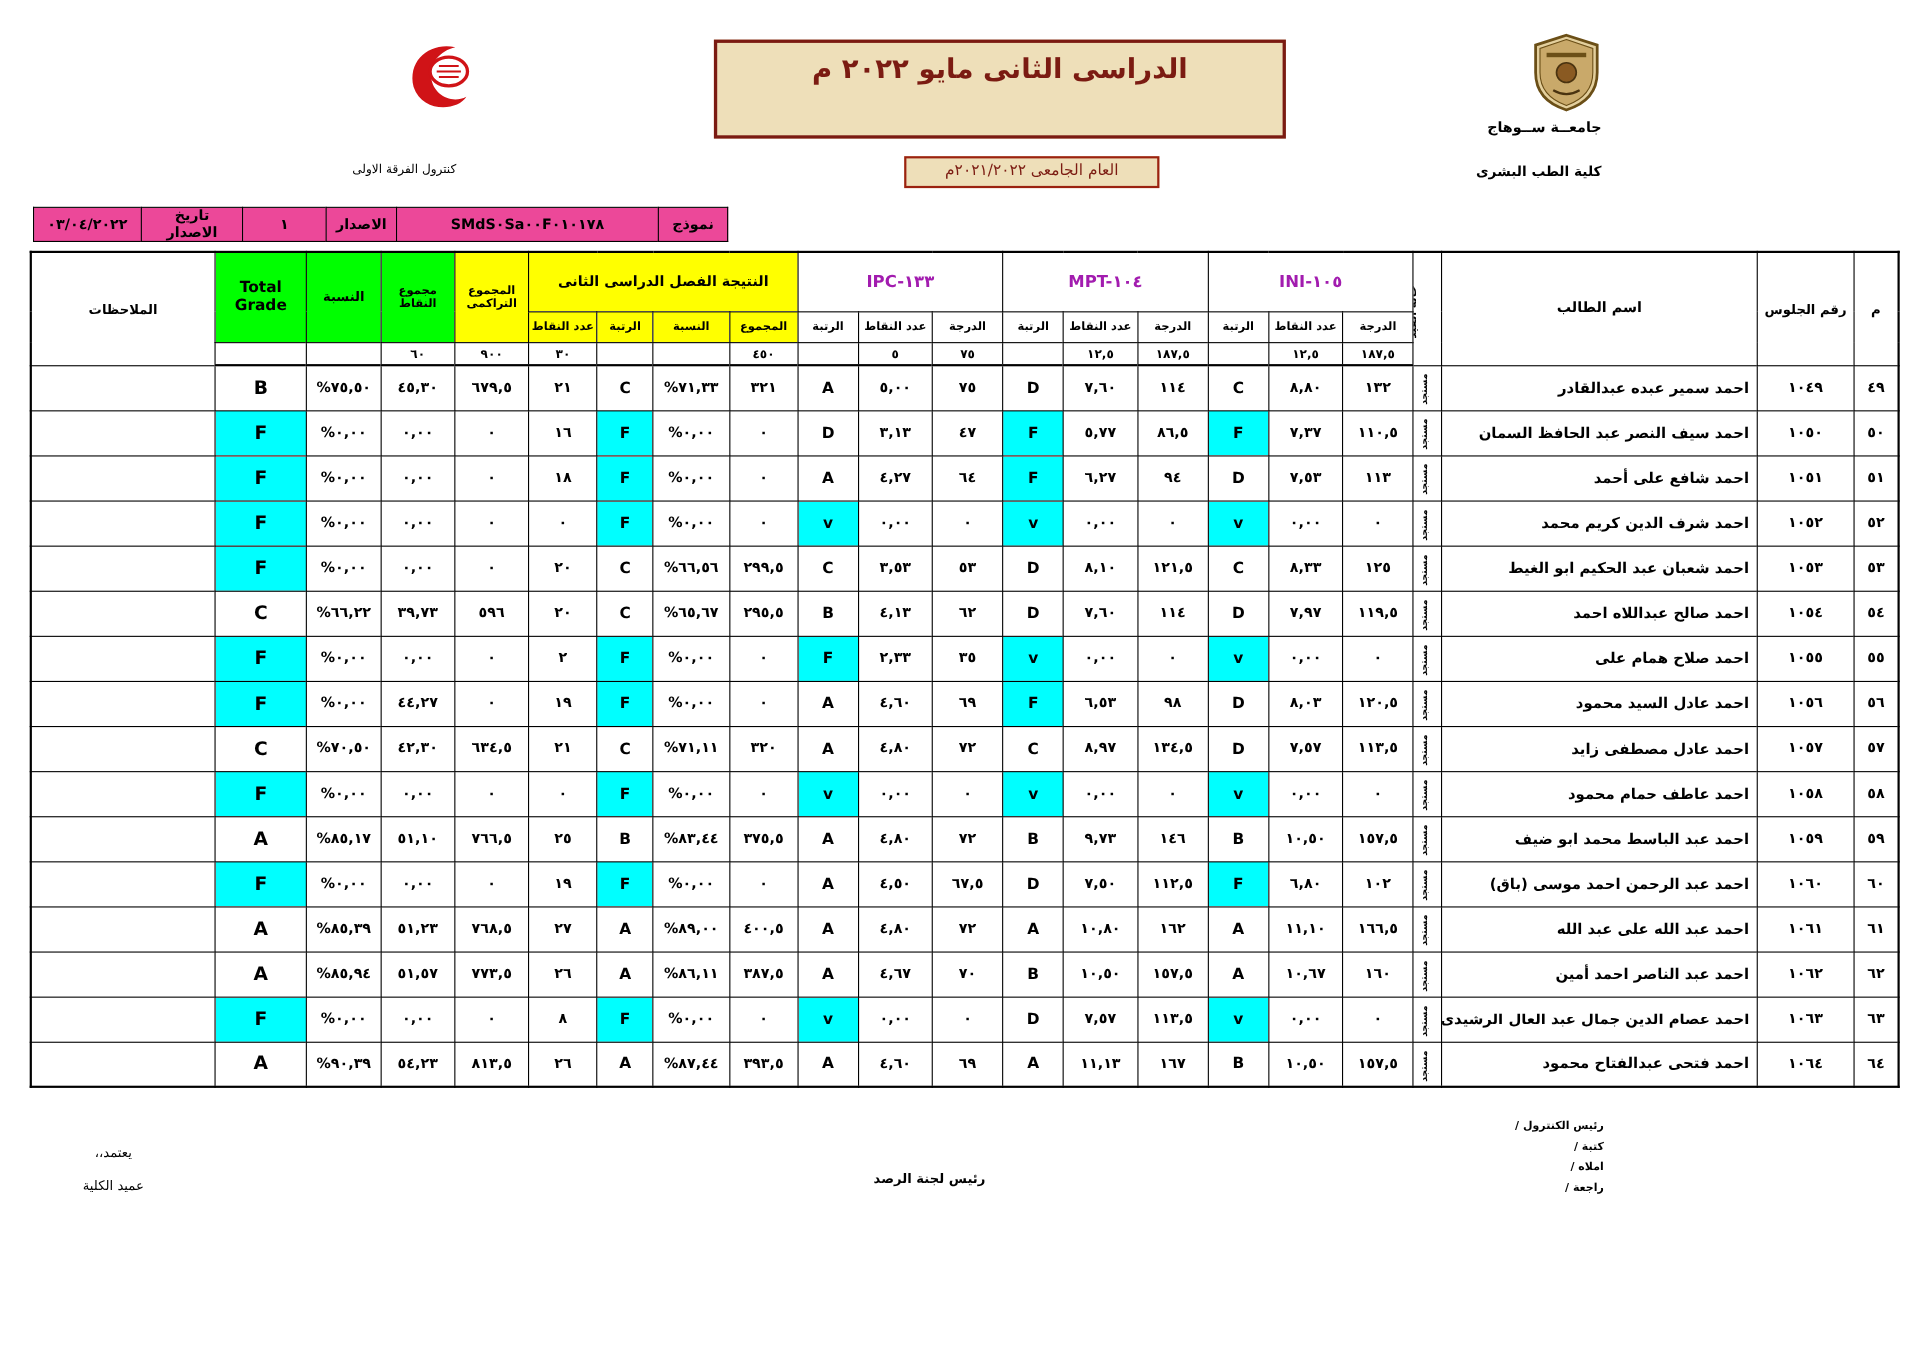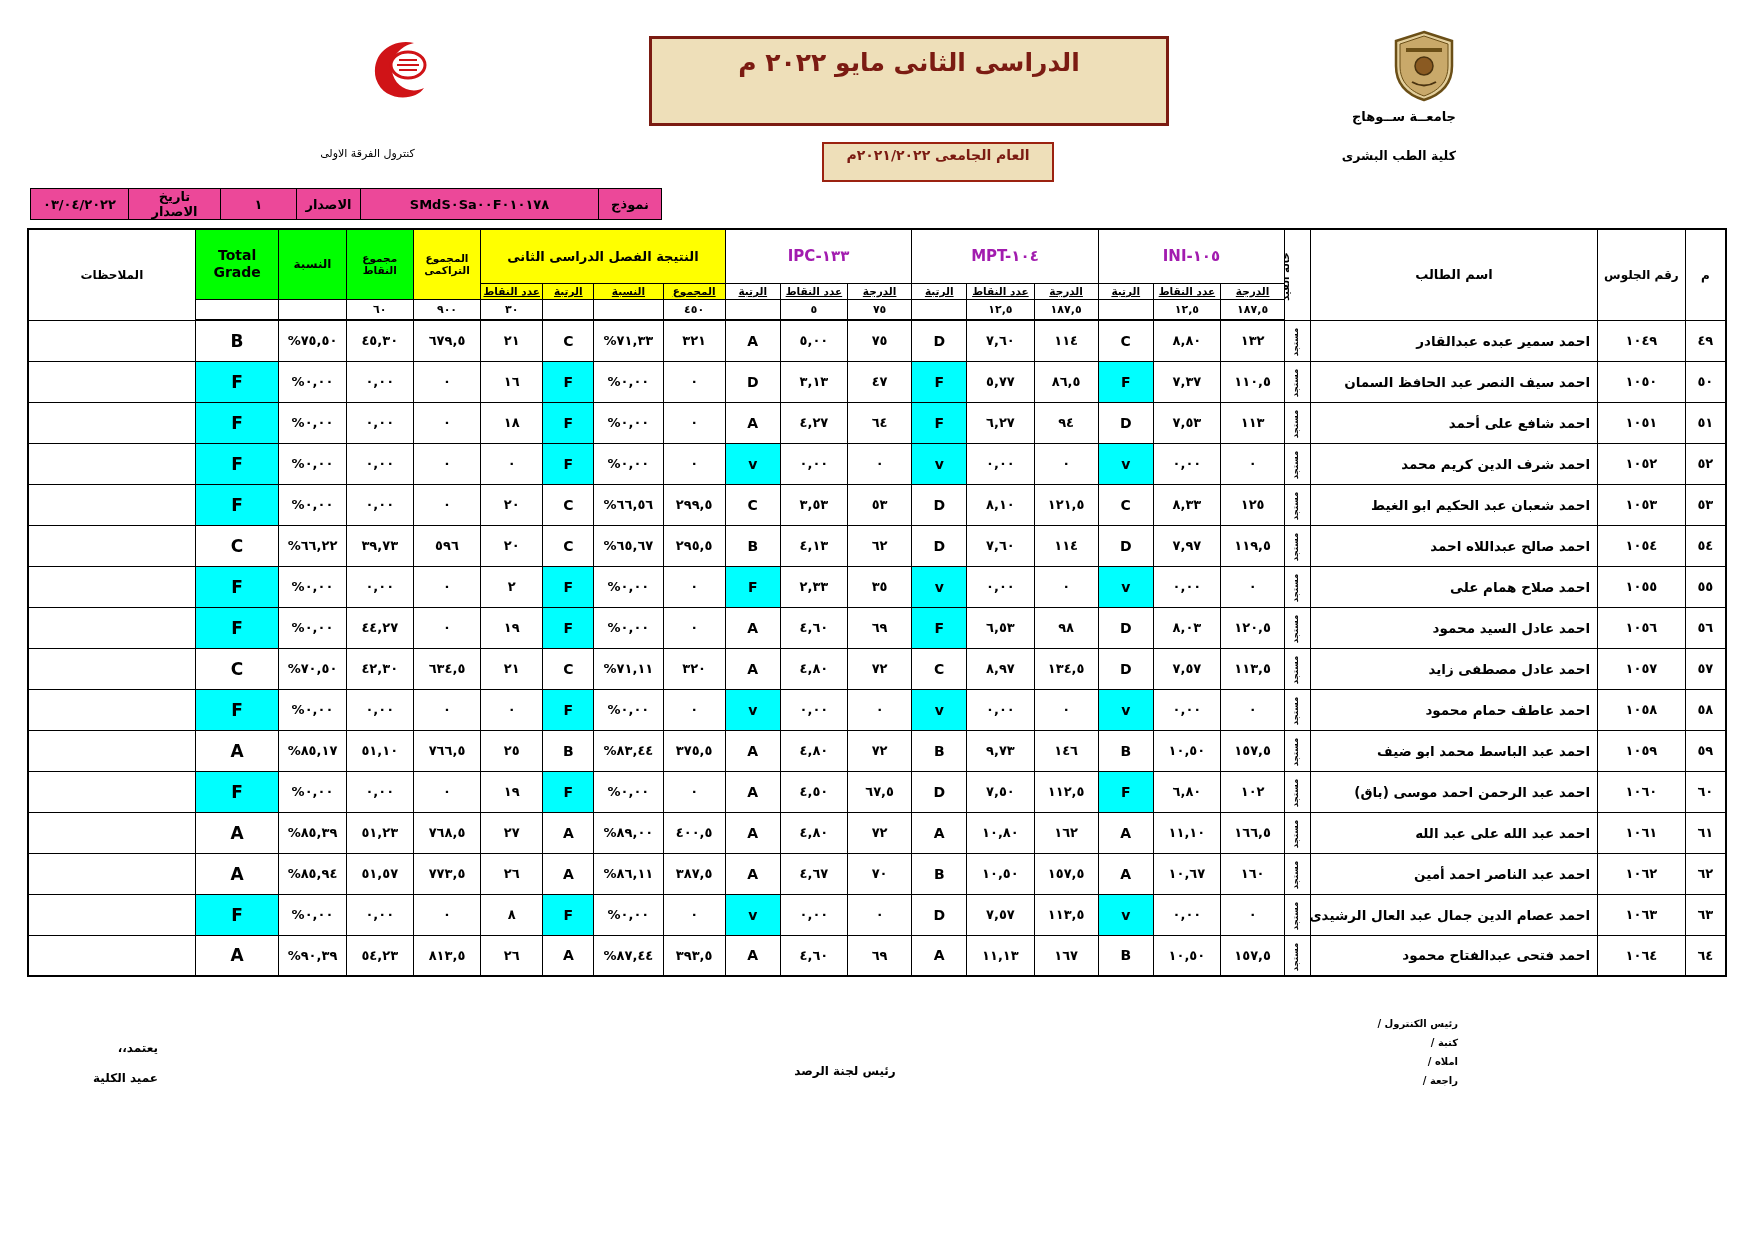--- a/index.html
+++ b/index.html
@@ -9,39 +9,39 @@
 
   
   .brand-right { position: absolute; top: 30px; right: 298px; width: 184px; text-align: right; font-weight: bold; }
   .brand-right .univ { font-size: 13px; margin-top: 3px; letter-spacing: 1px; }
   .brand-right .faculty { font-size: 12.5px; margin-top: 24px; }
 
   
   .title-box { position: absolute; left: 649px; top: 36px; width: 520px; height: 90px;
     background: #eedfb9; border: 3px solid #7b1b12; color: #7b1b12; text-align: center;
     font-weight: bold; font-size: 25px; line-height: 1.6; padding-top: 4px; }
-  .year-box { position: absolute; left: 822px; top: 142px; width: 232px; height: 40px;
+  .year-box { position: absolute; left: 822px; top: 142px; width: 232px; height: 29px;
     background: #eedfb9; border: 2px solid #9b2210; color: #7b1b12; text-align: center;
-    font-weight: bold; font-size: 14px; line-height: 22px; }
+    font-weight: normal; font-size: 14px; line-height: 22px; }
 
   
   .brand-left { position: absolute; left: 330px; top: 34px; width: 140px; text-align: center; }
   .control-label { position: absolute; left: 295px; top: 147px; width: 145px; text-align: center; font-size: 11px; font-weight: normal; }
 
   
   .form-strip { position: absolute; left: 30px; top: 188px; border-collapse: collapse; direction: rtl; }
   .form-strip td { border: 1.6px solid #000; height: 25px; font-weight: bold; font-size: 13px; text-align: center; padding: 0 6px; background: #ec4899; }
 
   
   .grades { position: absolute; left: 27px; top: 228px; width: 1700px;
     border-collapse: collapse; direction: rtl; table-layout: fixed; border: 2px solid #000; }
   .grades th, .grades td { border: 1px solid #000; overflow: hidden; padding: 0 2px; }
   .grades thead th { font-weight: bold; text-align: center; vertical-align: middle; background: #fff; }
   .grades tr.h1 th { height: 54px; }
-  .grades tr.h2 th { height: 16px; text-decoration: underline; }
+  .grades tr.h2 th { height: 28px; }
   .grades tr.h3 th { height: 21px; }
   .grades tr.h3 th { border-bottom: 2px solid #000; }
   .yellow { background: #ffff00 !important; }
   .green  { background: #00ff00 !important; }
   .hl     { background: #00ffff !important; }
   .course-code { color: #a21caf; font-size: 15px; }
   .sem-title { font-size: 13px; }
   .lbl  { font-size: 10.5px; }
   .lbl2 { font-size: 12px; }
   .grade-h { font-size: 14px; line-height: 1.25; }
@@ -53,21 +53,21 @@
   .grades tbody td.rank { font-size: 14px; }
   .grades tbody td.grade-cell { font-size: 17px; }
   .grades tbody td.status { padding: 0; }
 
   .vert   { display: inline-block; transform: rotate(-90deg); font-size: 8.5px; font-weight: bold; white-space: nowrap; }
   .vert-h { display: inline-block; transform: rotate(-90deg); font-size: 10px;  font-weight: bold; white-space: nowrap; }
 
   
   .sign-right { position: absolute; right: 296px; top: 1014px; font-weight: bold; font-size: 10px; line-height: 19px; }
   .sign-center { position: absolute; left: 770px; top: 1064px; width: 150px; text-align: center; font-weight: bold; font-size: 12px; }
-  .sign-left { position: absolute; left: 48px; top: 1040px; width: 110px; text-align: right; font-weight: bold; font-size: 12px; line-height: 16px; }
+  .sign-left { position: absolute; left: 48px; top: 1040px; width: 110px; text-align: center; font-weight: normal; font-size: 12px; line-height: 16px; }
   .sign-left .dean { margin-top: 14px; }
 </style>
 </head>
 <body>
 
 <div class="sheet">
 
   <div class="brand-right">
     <svg width="64" height="72" viewBox="0 0 64 72">
       <path d="M32 2 L60 11 V36 C60 55 48 65 32 70 C16 65 4 55 4 36 V11 Z" fill="#e3cf9d" stroke="#6b4f17" stroke-width="2.5"></path>

